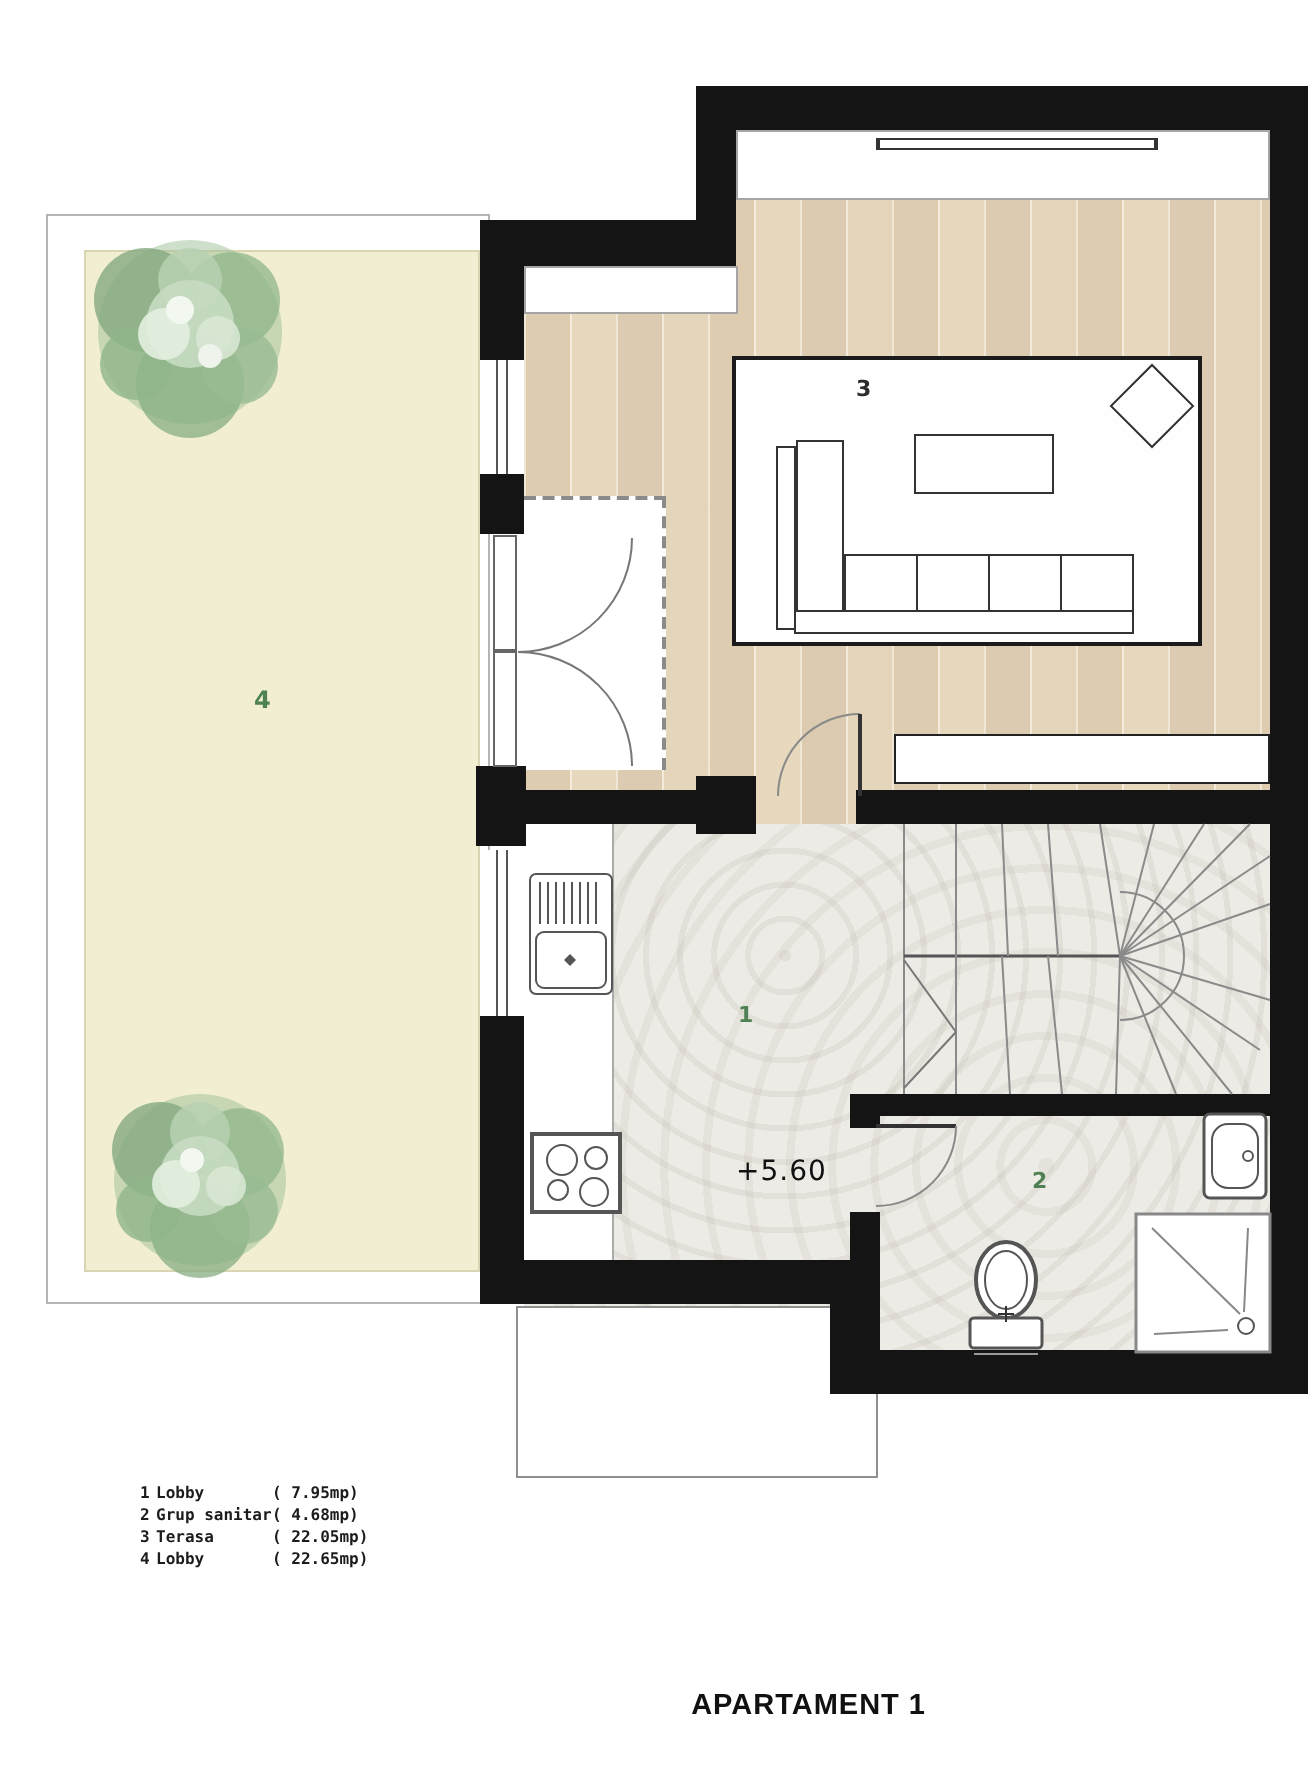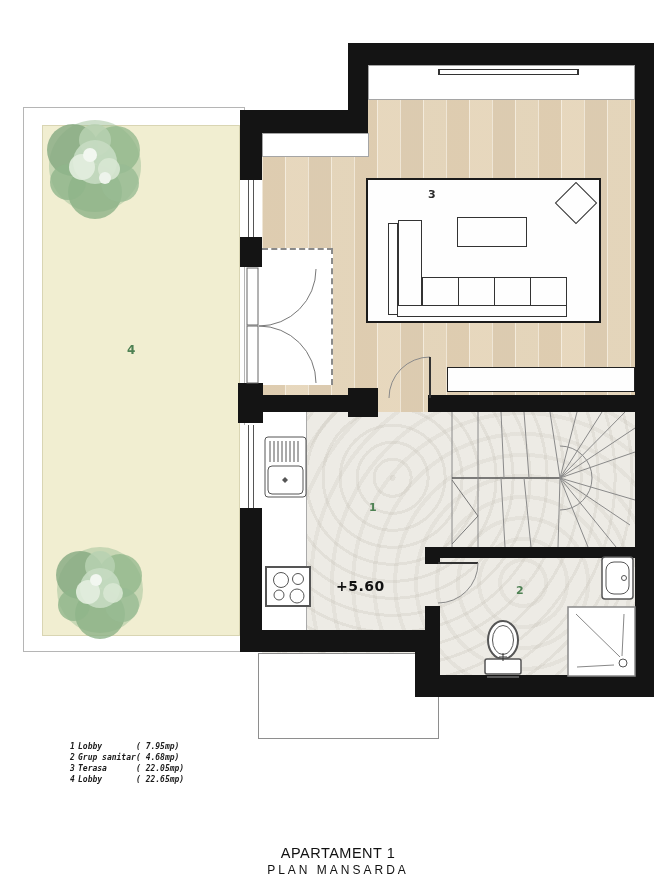--- a/index.html
+++ b/index.html
@@ -26,30 +26,30 @@
   .thinline{border-width:1px;}
   .seats{display:flex;}
   .seats>div{flex:1;border-left:1.5px solid #333;}
   .seats>div:first-child{border-left:none;}
   .glaze-v{position:absolute;left:8px;top:0;bottom:0;width:4px;
            border-left:1px solid #555;border-right:1px solid #555;}
   .window{position:absolute;background:#fff;}
   .room-label{position:absolute;font-size:11px;font-weight:bold;color:#4e8153;
               font-family:"DejaVu Sans",sans-serif;}
   .room-label.dark{color:#2b2b2b;}
-  .level-label{position:absolute;font-size:14px;font-weight:bold;color:#111;
-               letter-spacing:.5px;font-family:"DejaVu Sans",sans-serif;}
+  .level-label{position:absolute;font-size:14px;font-weight:normal;color:#111;
+               letter-spacing:.5px;font-family:"DejaVu Sans",sans-serif;margin-left:32px;}
   .legend{position:absolute;left:70px;top:741px;font-family:"DejaVu Sans Mono",monospace;
-          font-size:8px;font-weight:bold;color:#1c1c1c;font-style:italic;}
+          font-size:8px;font-weight:bold;color:#1c1c1c;}
   .legend .row{height:11px;line-height:11px;white-space:pre;}
   .legend .num{display:inline-block;width:8px;}
   .legend .name{display:inline-block;width:58px;}
   .title-block{position:absolute;left:213px;top:845px;width:250px;text-align:center;color:#111;}
-  .title-block .t1{font-size:14.5px;font-weight:normal;letter-spacing:.5px;
-                   font-family:"Liberation Sans",sans-serif;}
+  .title-block .t1{font-size:14.5px;font-weight:bold;letter-spacing:.5px;
+                   font-family:"Liberation Sans",sans-serif;text-align:right;}
   .title-block .t2{font-size:12px;font-weight:500;letter-spacing:3px;margin-top:2px;
                    font-family:"Liberation Sans",sans-serif;}
   svg{position:absolute;left:0;top:0;pointer-events:none;}
 </style>
 </head>
 <body>
 
 <div class="plan-wrap">
 
   <div class="abs terrace-frame" style="left:23px;top:107px;width:220px;height:543px;"></div>
@@ -234,16 +234,15 @@
 
   <div class="legend">
     <div class="row"><span class="num">1</span><span class="name">Lobby</span><span>( 7.95mp)</span></div>
     <div class="row"><span class="num">2</span><span class="name">Grup sanitar</span><span>( 4.68mp)</span></div>
     <div class="row"><span class="num">3</span><span class="name">Terasa</span><span>( 22.05mp)</span></div>
     <div class="row"><span class="num">4</span><span class="name">Lobby</span><span>( 22.65mp)</span></div>
   </div>
 
   <div class="title-block">
     <div class="t1">APARTAMENT 1</div>
-    <div class="t2">PLAN MANSARDA</div>
   </div>
 
 </div>
 
 </body></html>

